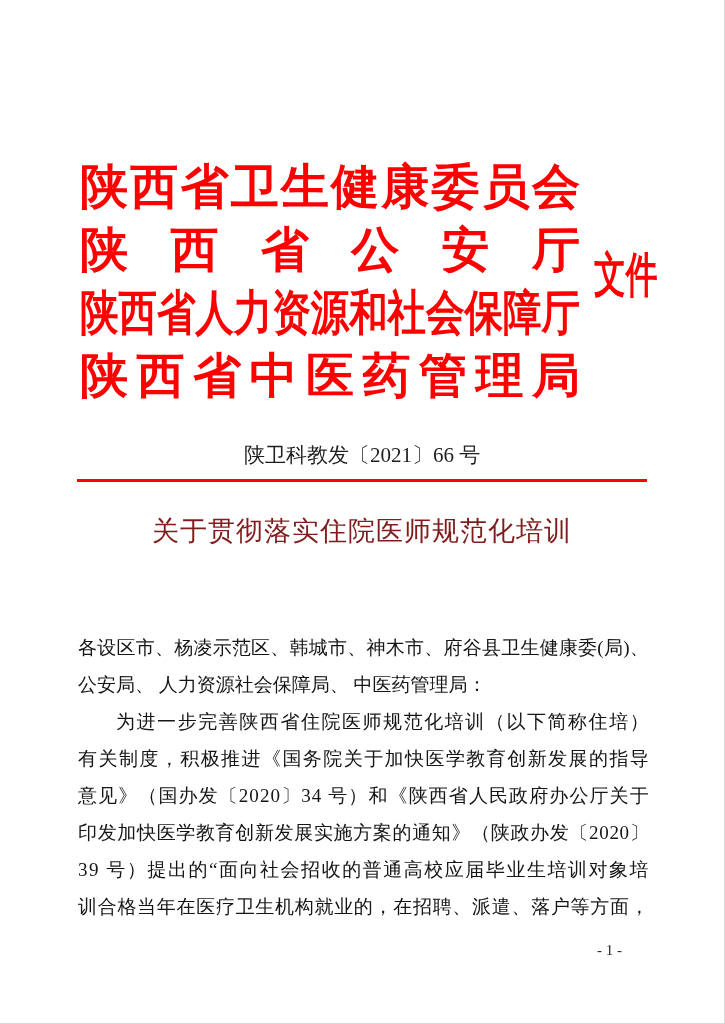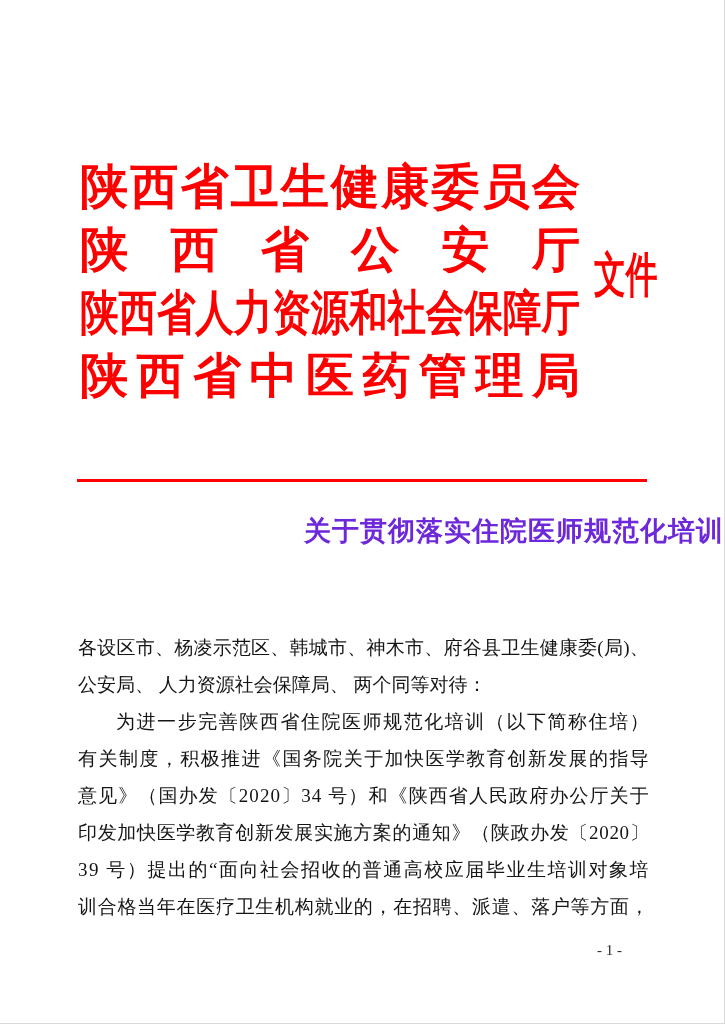--- a/index.html
+++ b/index.html
@@ -79,25 +79,25 @@
     height: 3px;
     background: var(--accent, #fc0100);
   }
 
   
   .doc-title {
     position: absolute;
     left: 0;
     top: 512px;
     width: 100%;
-    text-align: right;
-    font-weight: bold;
+    text-align: center;
+    font-weight: normal;
     font-size: 27px;
     line-height: 38px;
-    color: #6d28d9;
+    color: #7f1d1d;
     letter-spacing: 1px;
   }
 
   
   .doc-body {
     position: absolute;
     left: 78px;
     top: 629px;
     width: 571px;
     font-size: 19px;
@@ -158,20 +158,21 @@
         <span>医</span>
         <span>药</span>
         <span>管</span>
         <span>理</span>
         <span>局</span>
       </div>
   </div>
 
   <div class="doc-marker">文件</div>
 
+  <div class="ref-number">陕卫科教发〔2021〕66 号</div>
 
   <div class="red-rule"></div>
 
   <div class="doc-title">
     <div>关于贯彻落实住院医师规范化培训</div>
   </div>
 
   <div class="doc-body">
     <div class="body-line flexjust">
         <span>各</span>
@@ -199,21 +200,21 @@
         <span>卫</span>
         <span>生</span>
         <span>健</span>
         <span>康</span>
         <span>委</span>
         <span>(</span>
         <span>局</span>
         <span>)</span>
         <span>、</span>
       </div>
-    <div class="body-line">公安局、 人力资源社会保障局、 两个同等对待：</div>
+    <div class="body-line">公安局、 人力资源社会保障局、 中医药管理局：</div>
     <div class="body-line flexjust indent">
         <span>为</span>
         <span>进</span>
         <span>一</span>
         <span>步</span>
         <span>完</span>
         <span>善</span>
         <span>陕</span>
         <span>西</span>
         <span>省</span>

